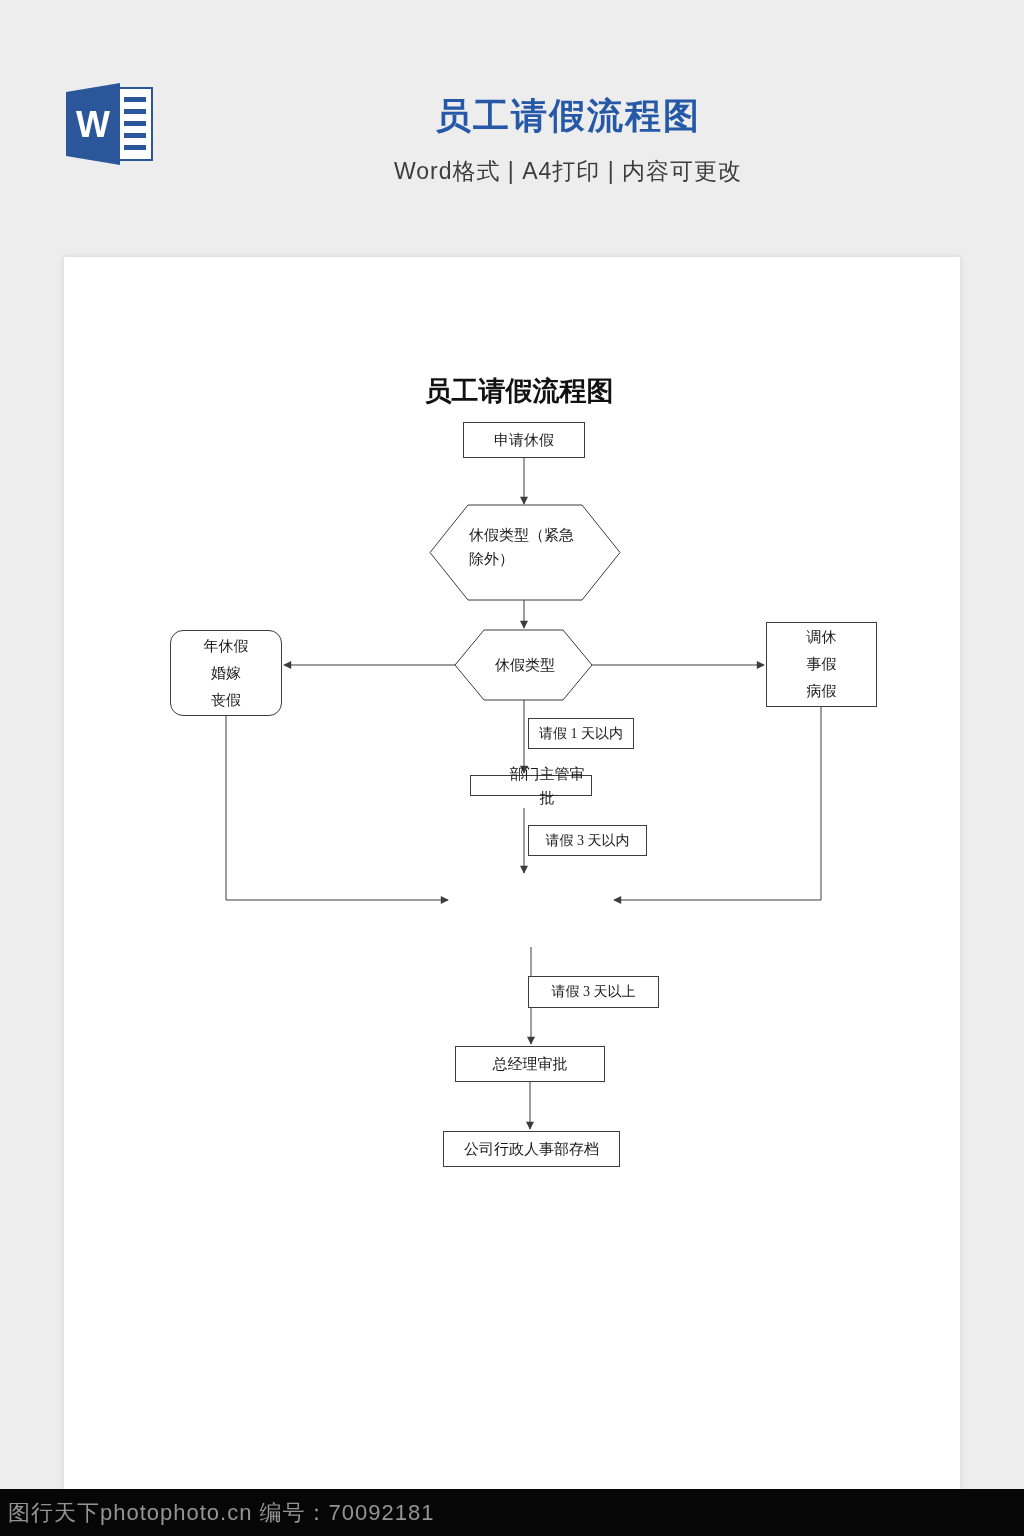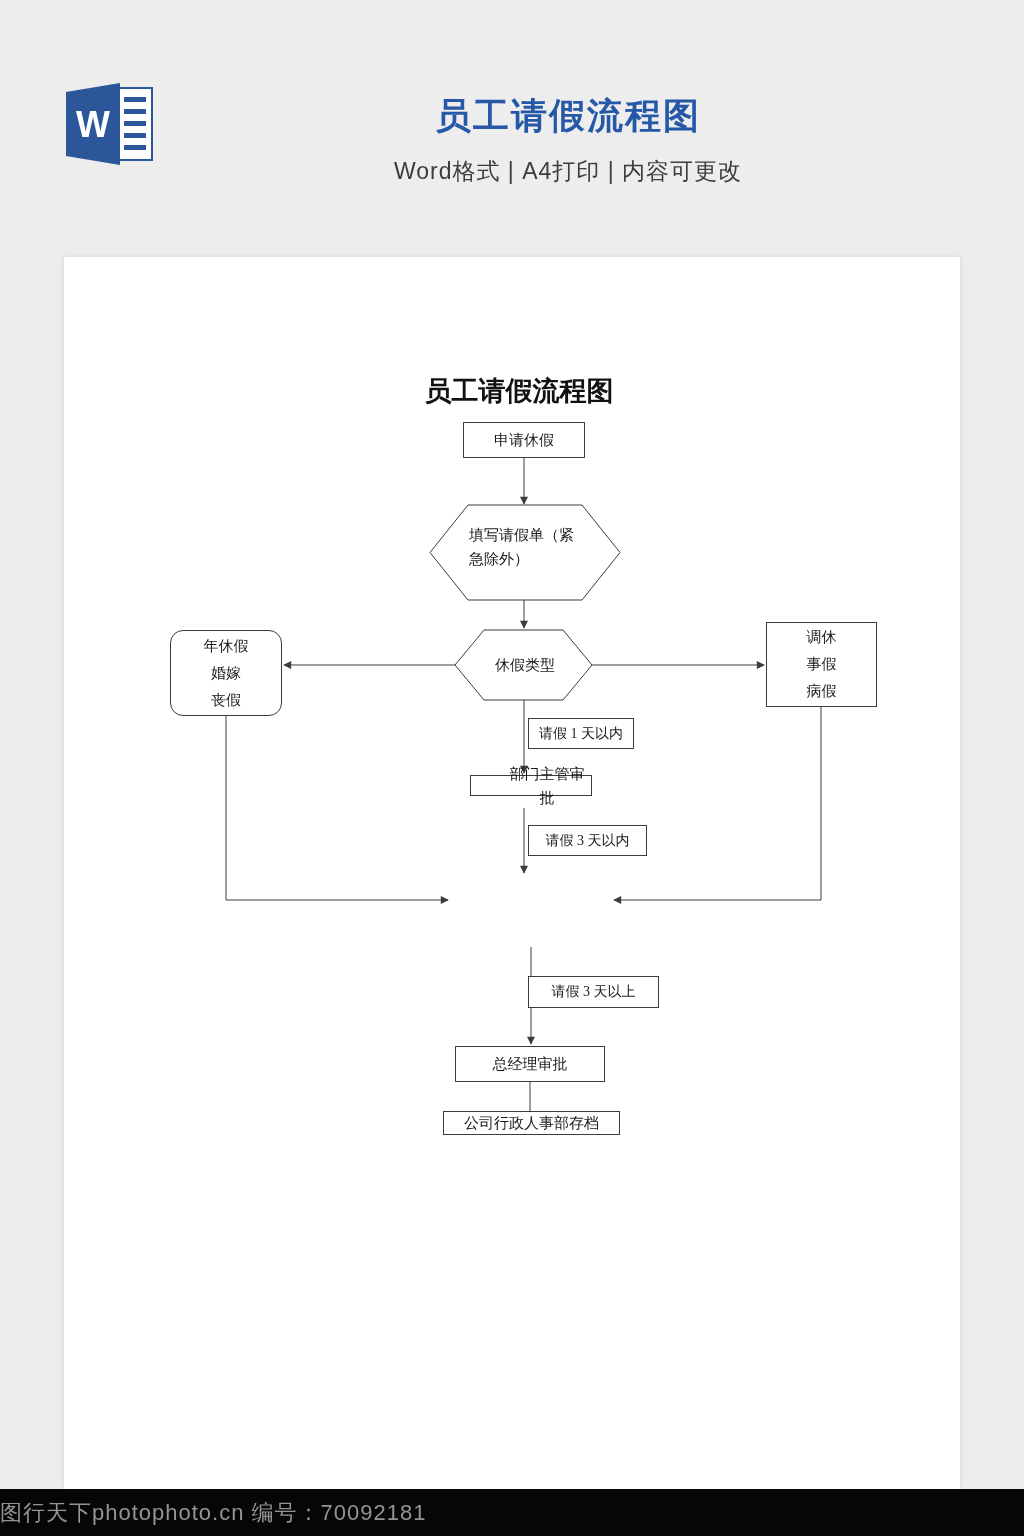--- a/index.html
+++ b/index.html
@@ -54,21 +54,21 @@
     font-family:"DejaVu Serif","Liberation Serif",serif;
     font-size:15px; color:#191919; line-height:24px;
     word-break:break-all;
   }
   .hex-text.center { text-align:center; }
 
   
   .footer {
     position:absolute; left:0; bottom:0; width:1024px; height:47px;
     background:#060606; color:#949494;
-    font-size:22px; line-height:47px; 
+    font-size:22px; line-height:47px; padding-left:8px;
     letter-spacing:1px;
   }
 </style>
 </head>
 <body>
 
 <div class="word-icon">
   <svg width="100" height="88" viewBox="0 0 100 88">
 
     <rect x="40" y="8" width="52" height="72" fill="#ffffff" stroke="#2b579a" stroke-width="2"></rect>
@@ -112,21 +112,21 @@
       <polyline points="757,450 757,643 550,643" marker-end="url(#arr)"></polyline>
       <line x1="467" y1="690" x2="467" y2="787" marker-end="url(#arr)"></line>
       <line x1="466" y1="825" x2="466" y2="872" marker-end="url(#arr)"></line>
     </g>
   </svg>
 
   <div class="fc-title">员工请假流程图</div>
 
   <div class="box" style="left:399px; top:165px; width:122px; height:36px;">申请休假</div>
 
-  <div class="hex-text" style="left:405px; top:266px; width:112px;">填写请假单（紧急除外）</div>
+  <div class="hex-text" style="left:405px; top:266px; width:112px;">休假类型（紧急除外）</div>
 
   <div class="hex-text center" style="left:401px; top:396px; width:120px;">休假类型</div>
 
   <div class="box multiline" style="left:106px; top:373px; width:112px; height:86px;border-radius:13px;">年休假
 婚嫁
 丧假</div>
 
   <div class="box multiline" style="left:702px; top:365px; width:111px; height:85px;">调休
 事假
 病假</div>
@@ -135,19 +135,19 @@
 
   <div class="box" style="left:406px; top:518px; width:122px; height:21px;padding-left:32px;">部门主管审批</div>
 
   <div class="box label-box" style="left:464px; top:568px; width:119px; height:31px;">请假 3 天以内</div>
 
 
   <div class="box label-box" style="left:464px; top:719px; width:131px; height:32px;">请假 3 天以上</div>
 
   <div class="box" style="left:391px; top:789px; width:150px; height:36px;">总经理审批</div>
 
-  <div class="box" style="left:379px; top:854px; width:177px; height:24px;">公司行政人事部存档</div>
+  <div class="box" style="left:379px; top:874px; width:177px; height:36px;">公司行政人事部存档</div>
 
 </div>
 
 <div class="footer">
   <span>图行天下photophoto.cn 编号：70092181</span>
 </div>
 
 </body></html>

